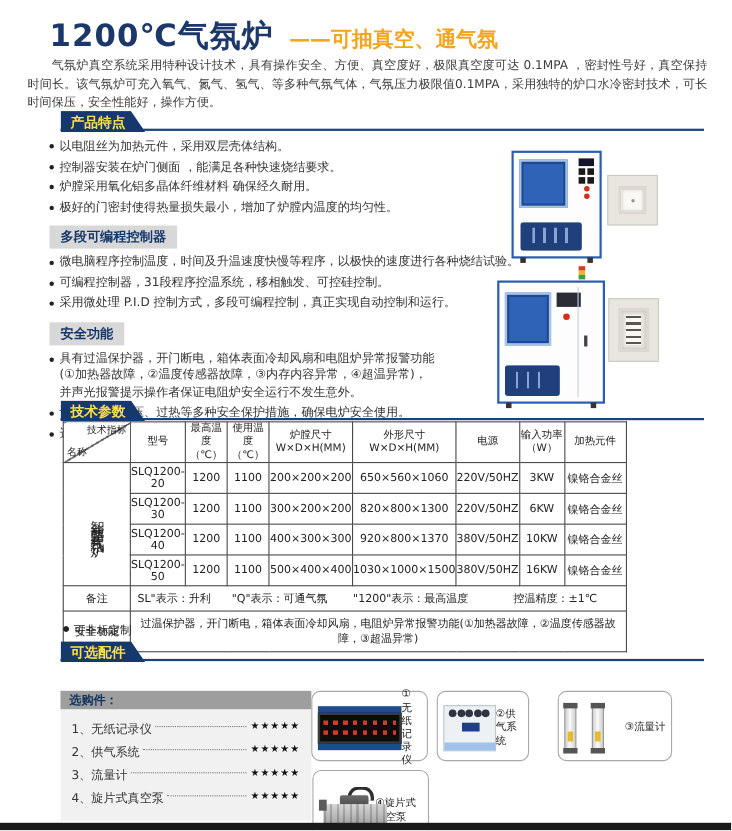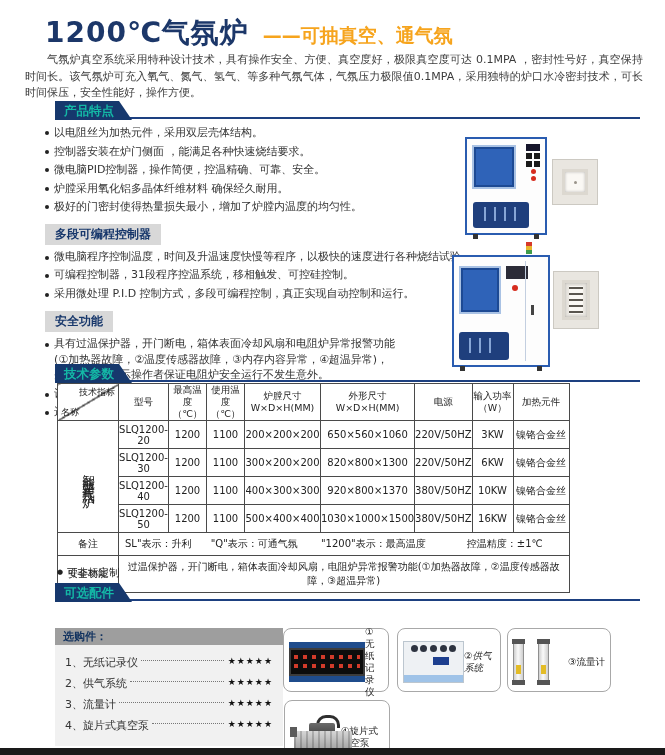--- a/index.html
+++ b/index.html
@@ -9,21 +9,21 @@
 
   
   #header { position:absolute; left:45px; top:14px; white-space:nowrap; }
   .page-title { display:inline-block; font-size:28px; font-weight:800; color:#1c3769; letter-spacing:1px; }
   .page-subtitle { display:inline-block; font-size:19px; font-weight:700; color:#f6a41d; margin-left:14px; vertical-align:baseline; }
 
   #intro { position:absolute; left:25px; right:22px; top:52px; font-size:11px; line-height:16.5px; color:#3c3c3c; text-align:justify; text-indent:2em; }
 
   
   .section-head { position:absolute; left:55px; right:25px; border-bottom:2px solid #1d4080; height:19px; }
-  .ribbon { display:inline-block; background:#16386d; color:#14b8a6; font-weight:700; font-size:12.5px; line-height:17px; padding:1px 18px 1px 9px; clip-path:polygon(0 0, calc(100% - 13px) 0, 100% 100%, 0 100%); }
+  .ribbon { display:inline-block; background:#16386d; color:#fde047; font-weight:700; font-size:12.5px; line-height:17px; padding:1px 18px 1px 9px; clip-path:polygon(0 0, calc(100% - 13px) 0, 100% 100%, 0 100%); }
 
   #head-features { top:100px; }
   #head-specs { top:363px; }
   #head-accessories { top:582px; }
 
   
   #features-body { position:absolute; left:45px; top:124px; width:432px; }
   .bullet-item { position:relative; font-size:11px; line-height:18.5px; padding-left:9px; color:#333; }
   .bullet-item::before { content:""; position:absolute; left:0; top:7px; width:4px; height:4px; background:#222; border-radius:50%; }
   .sub-head { display:inline-block; background:#d8d8d8; color:#17376b; font-weight:700; font-size:12px; padding:2px 10px; margin:7px 0 4px 0; }
@@ -90,21 +90,21 @@
   #opt-box { position:absolute; left:55px; top:4px; width:228px; }
   #opt-title { background:#9e9e9e; color:#11325f; font-weight:700; font-size:11px; padding:1px 8px; }
   #opt-list { background:#f1f1f1; padding:7px 10px 10px; }
   .opt-item { display:flex; align-items:center; font-size:11px; line-height:19px; color:#333; }
   .opt-name { white-space:nowrap; }
   .opt-dots { flex:1; border-bottom:1px dotted #777; margin:0 4px 4px 3px; }
   .opt-stars { font-size:9px; letter-spacing:1px; color:#111; white-space:nowrap; margin-bottom:2px; }
 
   .acc-card { position:absolute; border:1px solid #a8a8a8; border-radius:8px; background:#fff; display:flex; align-items:center; justify-content:space-between; padding:5px 5px 2px; }
   #card-recorder { left:283px; top:4px; width:106px; height:64px; }
-  #card-gas      { left:397px; top:4px; width:104px; height:64px;font-style:italic; }
+  #card-gas      { left:397px; top:4px; width:84px; height:64px; }
   #card-flow     { left:507px; top:4px; width:104px; height:64px; }
   #card-pump     { left:284px; top:76px; width:106px; height:70px; }
   .acc-label { font-size:9.5px; color:#222; line-height:12px; }
 
   .rec-body { width:90px; height:40px; background:#1f4c8c; display:flex; align-items:center; justify-content:center; }
   .rec-screen { width:76px; height:28px; background:#0c0c0c; border:2px solid #3c3c3c; display:flex; flex-direction:column; justify-content:space-evenly; padding:0 3px; }
   .rec-row { height:4px; background:repeating-linear-gradient(90deg, #d23b2a 0 4px, transparent 4px 9px); }
 
   .gas-body { width:90px; height:42px; background:#eef1f4; border:1px solid #bcc6cf; display:flex; flex-direction:column; }
   .gas-knobs { display:flex; justify-content:space-evenly; padding:3px 4px 0; }
@@ -141,21 +141,20 @@
   <p id="intro">气氛炉真空系统采用特种设计技术，具有操作安全、方便、真空度好，极限真空度可达 0.1MPA ，密封性号好，真空保持时间长。该气氛炉可充入氧气、氮气、氢气、等多种气氛气体，气氛压力极限值0.1MPA，采用独特的炉口水冷密封技术，可长时间保压，安全性能好，操作方便。</p>
 
   <div class="section-head" id="head-features">
     <span class="ribbon">产品特点</span>
   </div>
 
   <div id="features-body">
     <div>
       <div class="bullet-item">以电阻丝为加热元件，采用双层壳体结构。</div>
       <div class="bullet-item">控制器安装在炉门侧面 ，能满足各种快速烧结要求。</div>
-      <div class="bullet-item">微电脑PID控制器，操作简便，控温精确、可靠、安全。</div>
       <div class="bullet-item">炉膛采用氧化铝多晶体纤维材料 确保经久耐用。</div>
       <div class="bullet-item">极好的门密封使得热量损失最小，增加了炉膛内温度的均匀性。</div>
     </div>
 
     <div class="sub-head">多段可编程控制器</div>
     <div class="tight">
       <div class="bullet-item">微电脑程序控制温度，时间及升温速度快慢等程序，以极快的速度进行各种烧结试验。</div>
       <div class="bullet-item">可编程控制器，31段程序控温系统，移相触发、可控硅控制。</div>
       <div class="bullet-item">采用微处理 P.I.D 控制方式，多段可编程控制，真正实现自动控制和运行。</div>
     </div>

